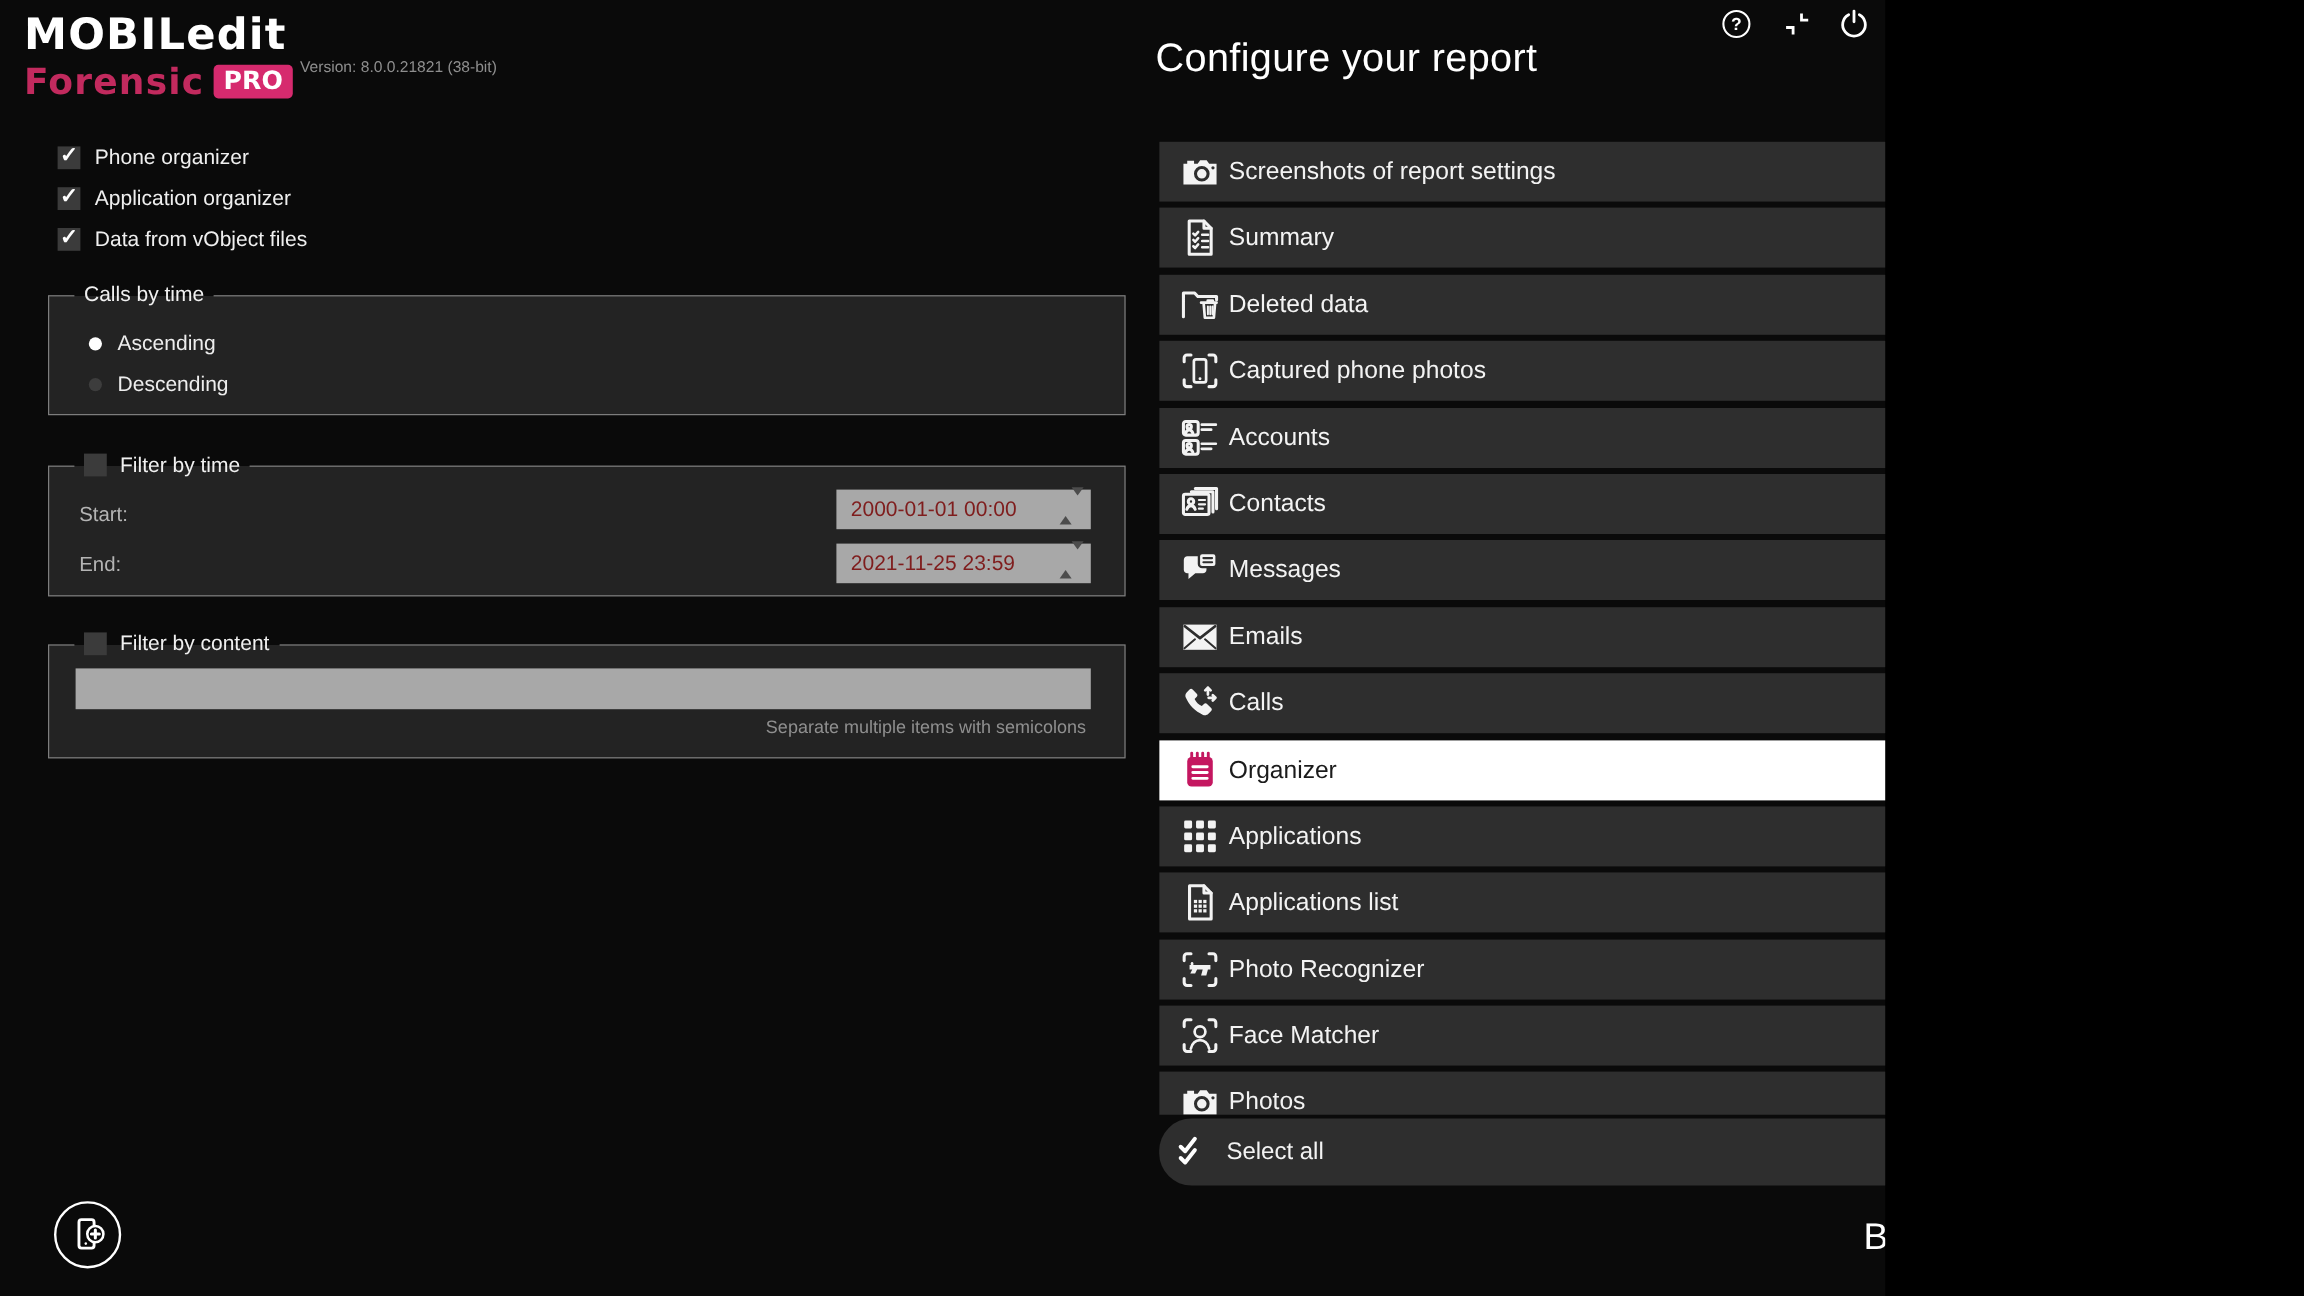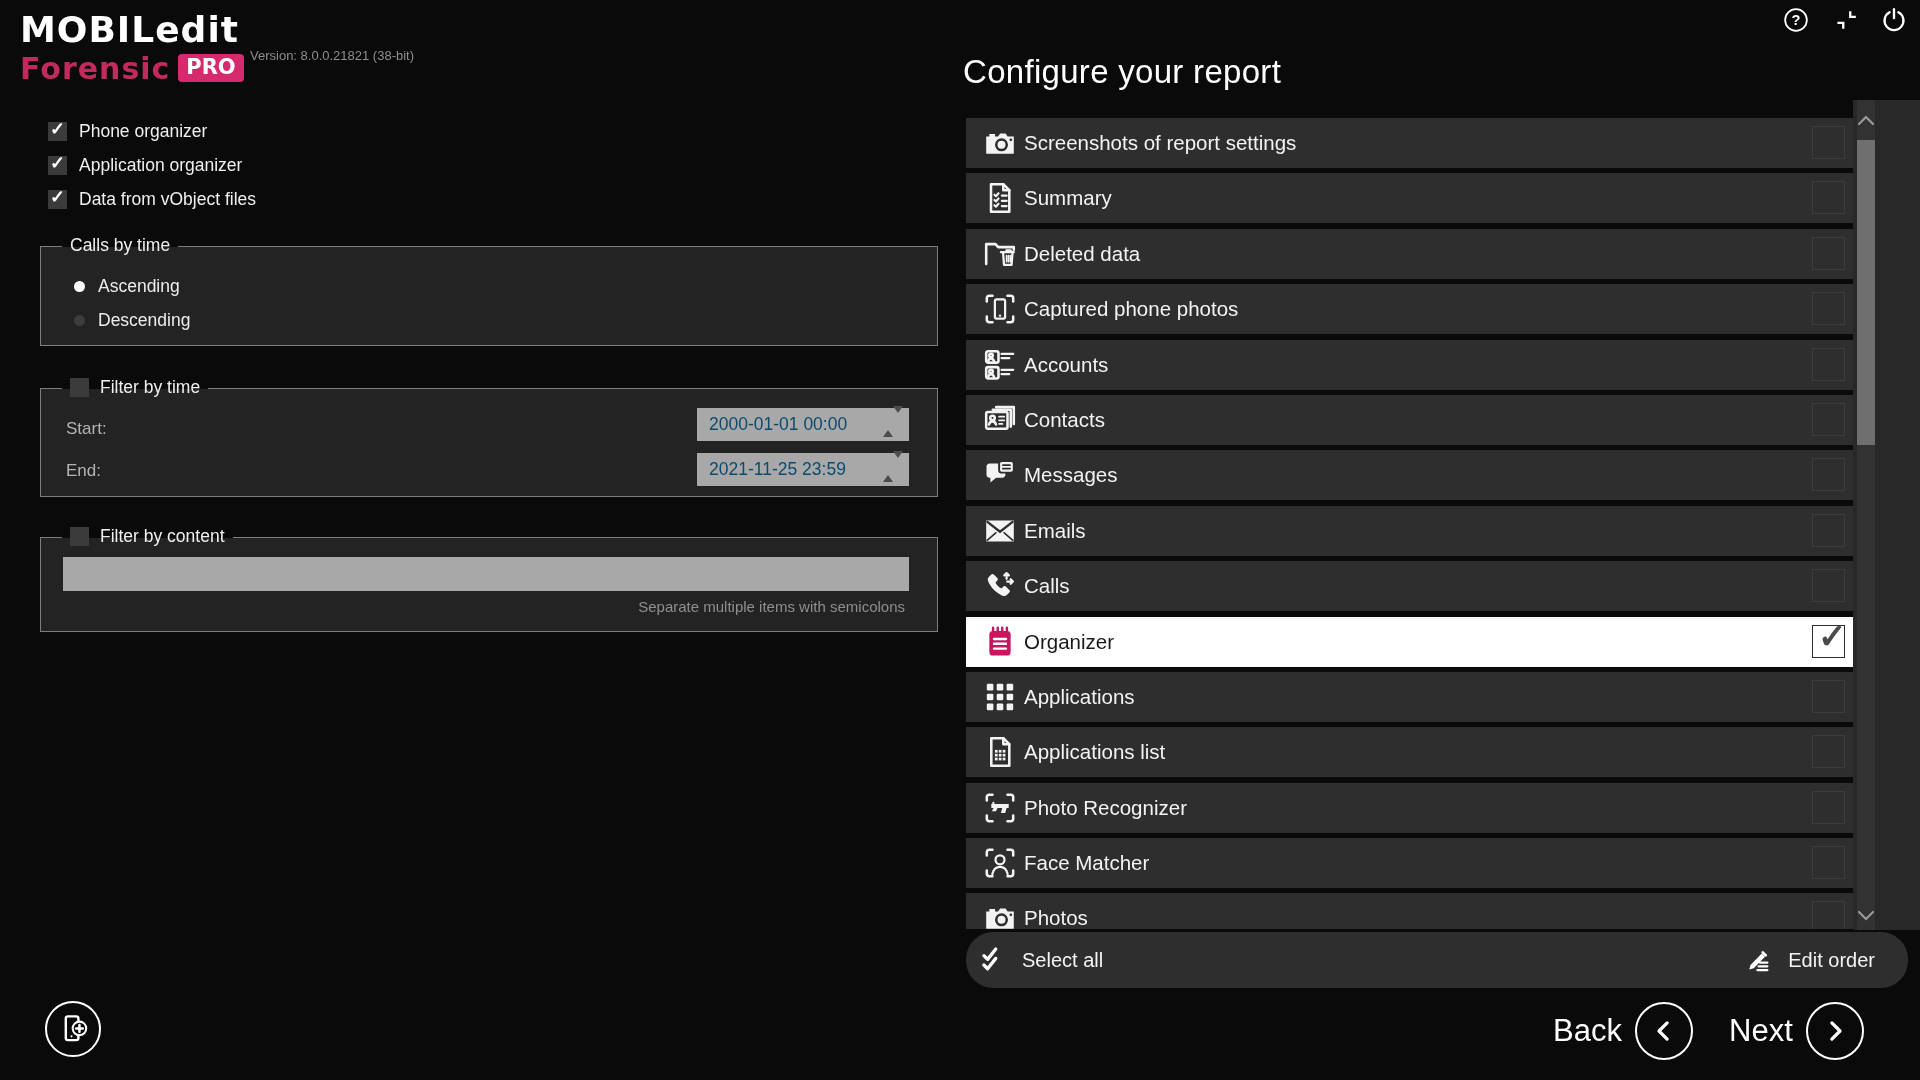--- a/index.html
+++ b/index.html
@@ -1,28 +1,28 @@
 <!DOCTYPE html>
 <html><head>
 <meta charset="utf-8">
 <style>
   html,body{margin:0;padding:0;background:#000;}
-  .app{position:relative;width:1920px;height:1080px;background:#0a0a0a;overflow:hidden;
+  .app{position:relative;width:1571px;height:1080px;background:#0a0a0a;overflow:hidden;
        font-family:"Liberation Sans",sans-serif;color:#fff;}
   svg{display:block;}
 
   
   .logo{position:absolute;left:20px;top:10px;}
   .logo-l1{font-family:"DejaVu Sans",sans-serif;font-size:36px;font-weight:bold;color:#fff;letter-spacing:1px;line-height:1.1;}
   .logo-l2{display:flex;align-items:center;gap:8px;margin-top:1px;}
   .logo-forensic{font-family:"DejaVu Sans",sans-serif;font-size:30px;font-weight:bold;color:#c22a5e;letter-spacing:1px;}
   .logo-badge{font-family:"DejaVu Sans",sans-serif;font-size:21px;font-weight:bold;color:#fff;background:#d62a6e;
               border-radius:4px;padding:1px 8px 3px 8px;}
   .version{position:absolute;left:250px;top:48px;font-size:13px;color:#8e8e8e;}
-  .page-title{position:absolute;left:963px;top:29px;font-size:33px;font-weight:400;color:#fff;letter-spacing:.3px;margin-top:24px;}
+  .page-title{position:absolute;left:963px;top:29px;font-size:33px;font-weight:400;color:#fff;letter-spacing:.3px;}
   .header-icons{position:absolute;right:12px;top:6px;display:flex;gap:21px;align-items:center;}
   .hicon{width:28px;height:28px;color:#fff;cursor:pointer;}
 
   
   .left-check{position:absolute;left:48px;display:flex;align-items:center;gap:12px;font-size:17.5px;color:#efefef;cursor:pointer;}
   .cb{width:19px;height:19px;background:#3b3b3b;position:relative;flex:none;}
   .cb.checked::after{content:"\2713";color:#fff;font-size:18px;font-weight:bold;position:absolute;left:2px;top:-4px;}
 
   .group{position:absolute;left:40px;width:898px;border:1px solid #7d7d7d;background:#232323;box-sizing:border-box;}
   .group-label{position:absolute;top:-12px;left:21px;padding:0 8px;font-size:17.5px;color:#f0f0f0;
@@ -32,21 +32,21 @@
   #time-group{top:388px;height:109px;}
   #content-group{top:537px;height:95px;}
 
   .radio-row{position:absolute;left:33px;display:flex;align-items:center;gap:13px;font-size:17.5px;color:#ededed;cursor:pointer;}
   .radio-dot{width:11px;height:11px;border-radius:50%;background:#3d3d3d;flex:none;}
   .radio-dot.selected{background:#fff;}
 
   .time-label{position:absolute;left:25px;font-size:17px;color:#b4b4b4;}
   .date-field{position:absolute;left:656px;width:212px;height:33px;background:#a8a8a8;}
   .date-field input{position:absolute;left:0;top:0;width:100%;height:100%;background:transparent;border:none;outline:none;
-                    color:#0c4a6e;font-size:17.5px;font-family:"Liberation Sans",sans-serif;padding:0 30px 0 12px;box-sizing:border-box;}
+                    color:#7f1d1d;font-size:17.5px;font-family:"Liberation Sans",sans-serif;padding:0 30px 0 12px;box-sizing:border-box;}
   .spinner{position:absolute;right:6px;top:5px;cursor:pointer;}
   .spin-up{width:0;height:0;border-left:5px solid transparent;border-right:5px solid transparent;border-bottom:7px solid #4c4c4c;margin-bottom:4px;}
   .spin-down{width:0;height:0;border-left:5px solid transparent;border-right:5px solid transparent;border-top:7px solid #4c4c4c;}
 
   .content-input{position:absolute;left:22px;top:19px;width:846px;height:34px;background:#a8a8a8;border:none;outline:none;
                  color:#3a3a3a;font-size:17.5px;font-family:"Liberation Sans",sans-serif;padding:0 10px;box-sizing:border-box;}
   .hint{position:absolute;right:32px;top:60px;font-size:15px;color:#8f8f8f;}
 
   
   .report-list{position:absolute;left:966px;top:118px;width:887px;height:811px;overflow:hidden;}

